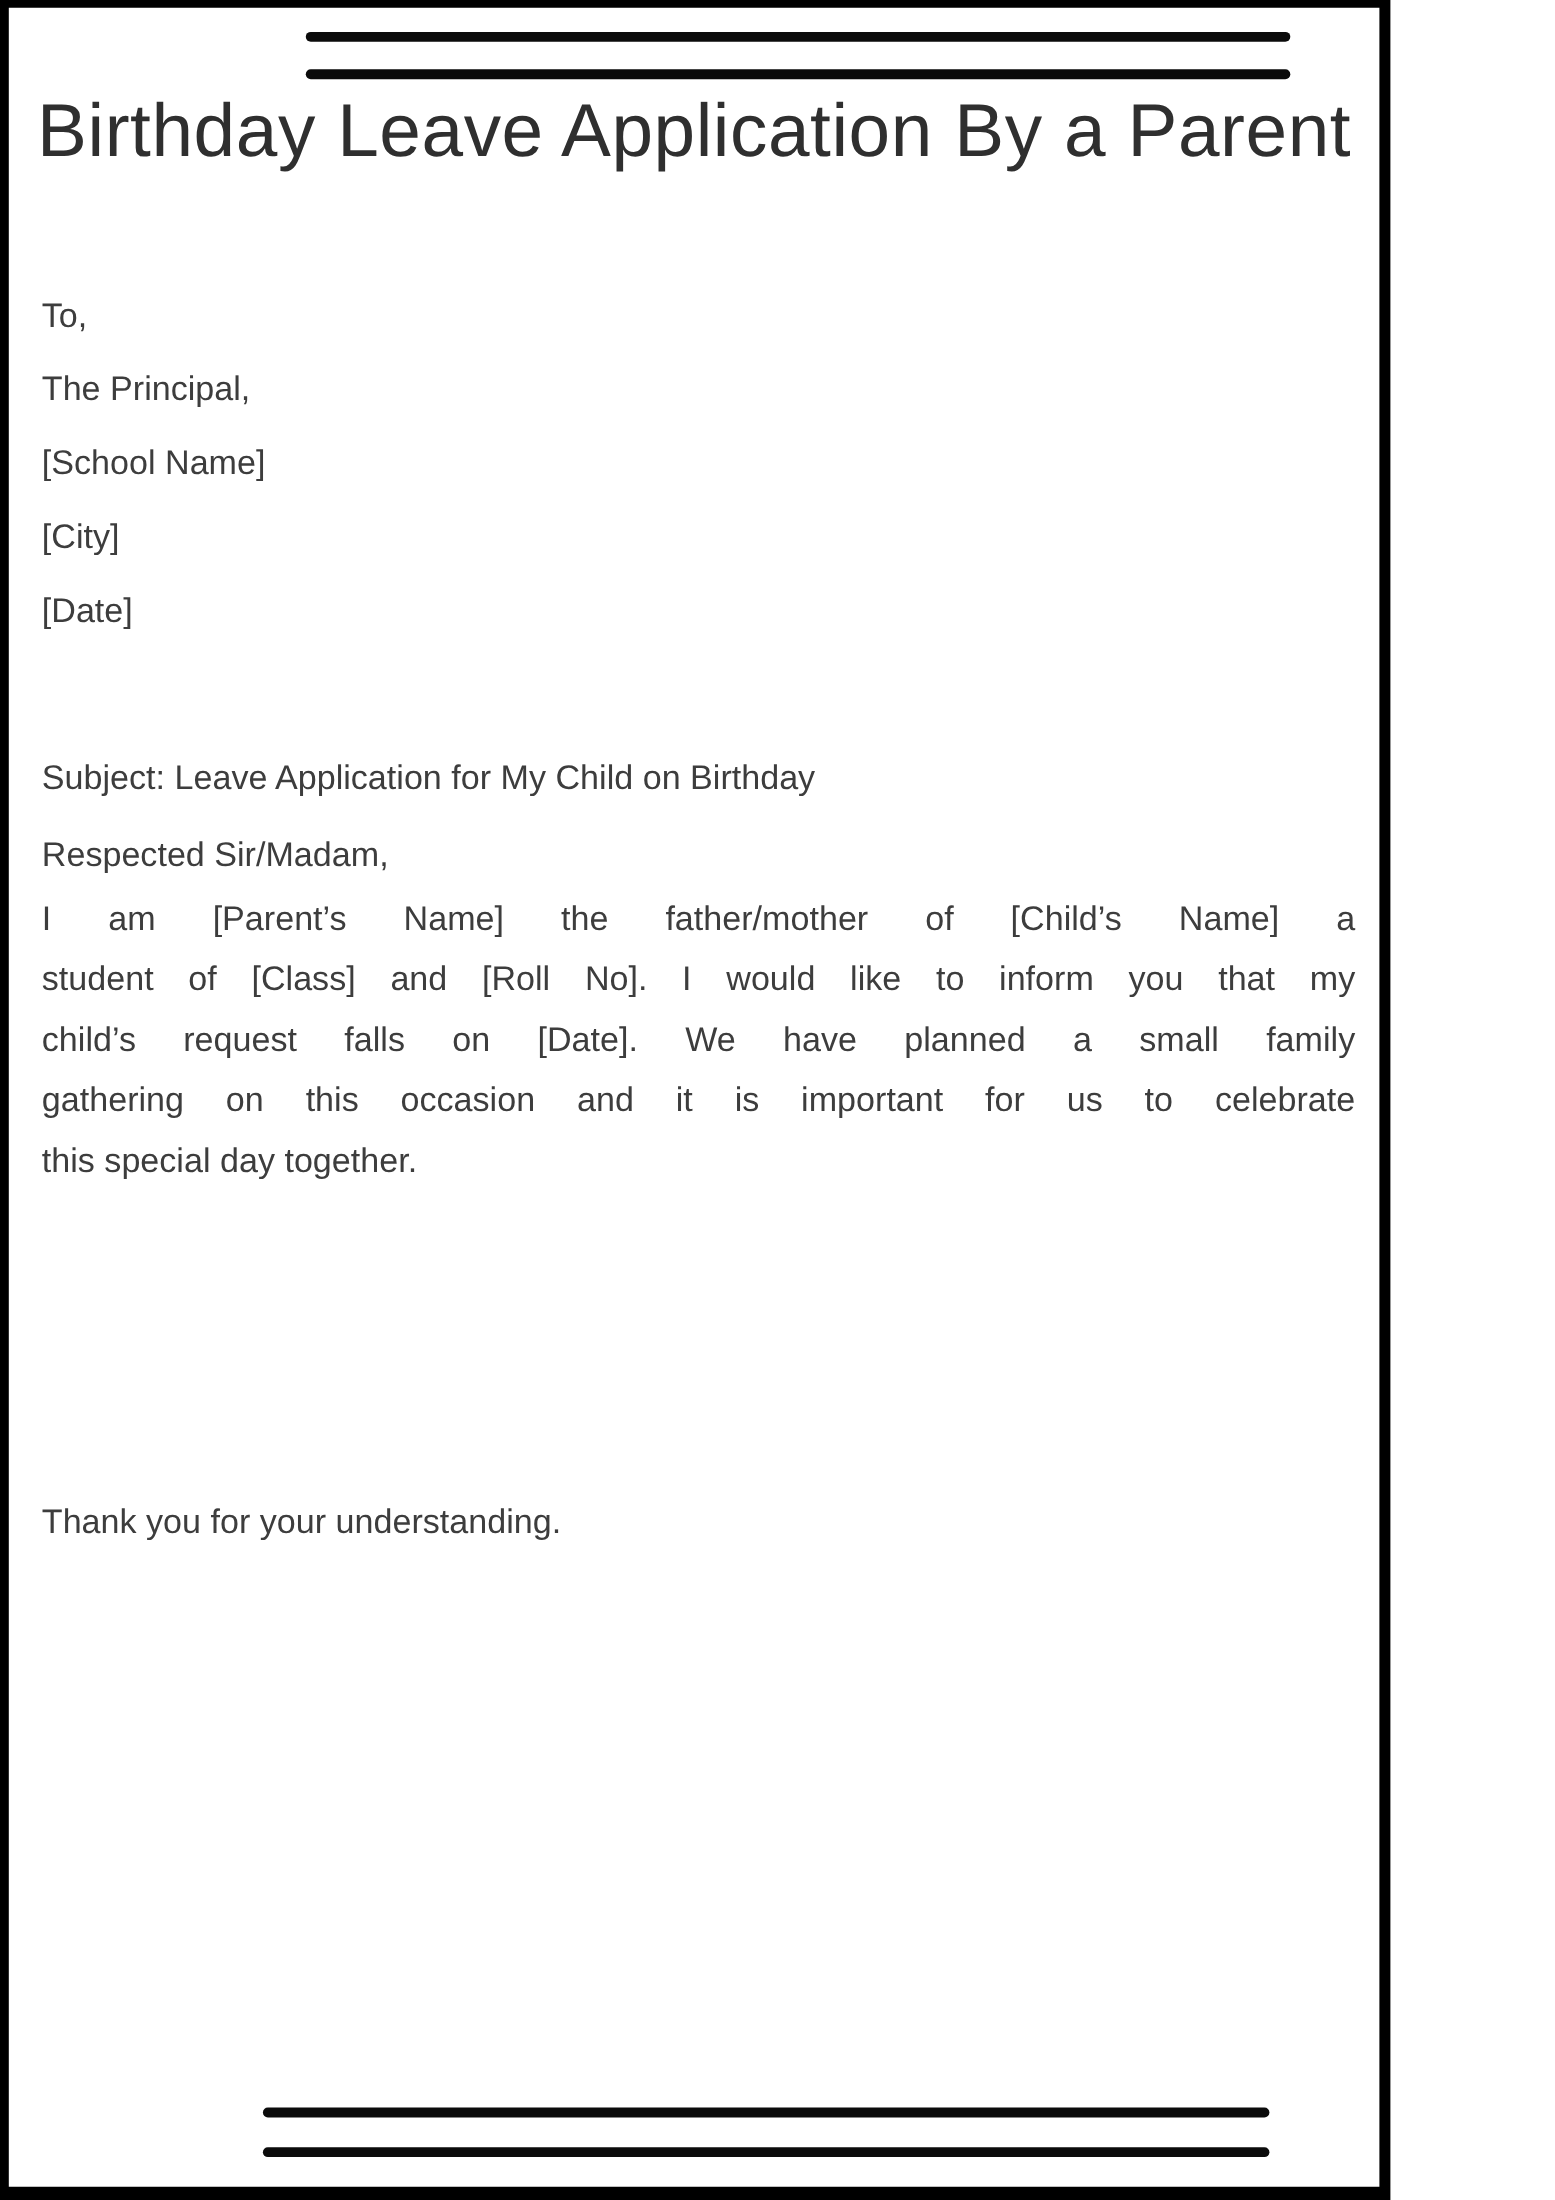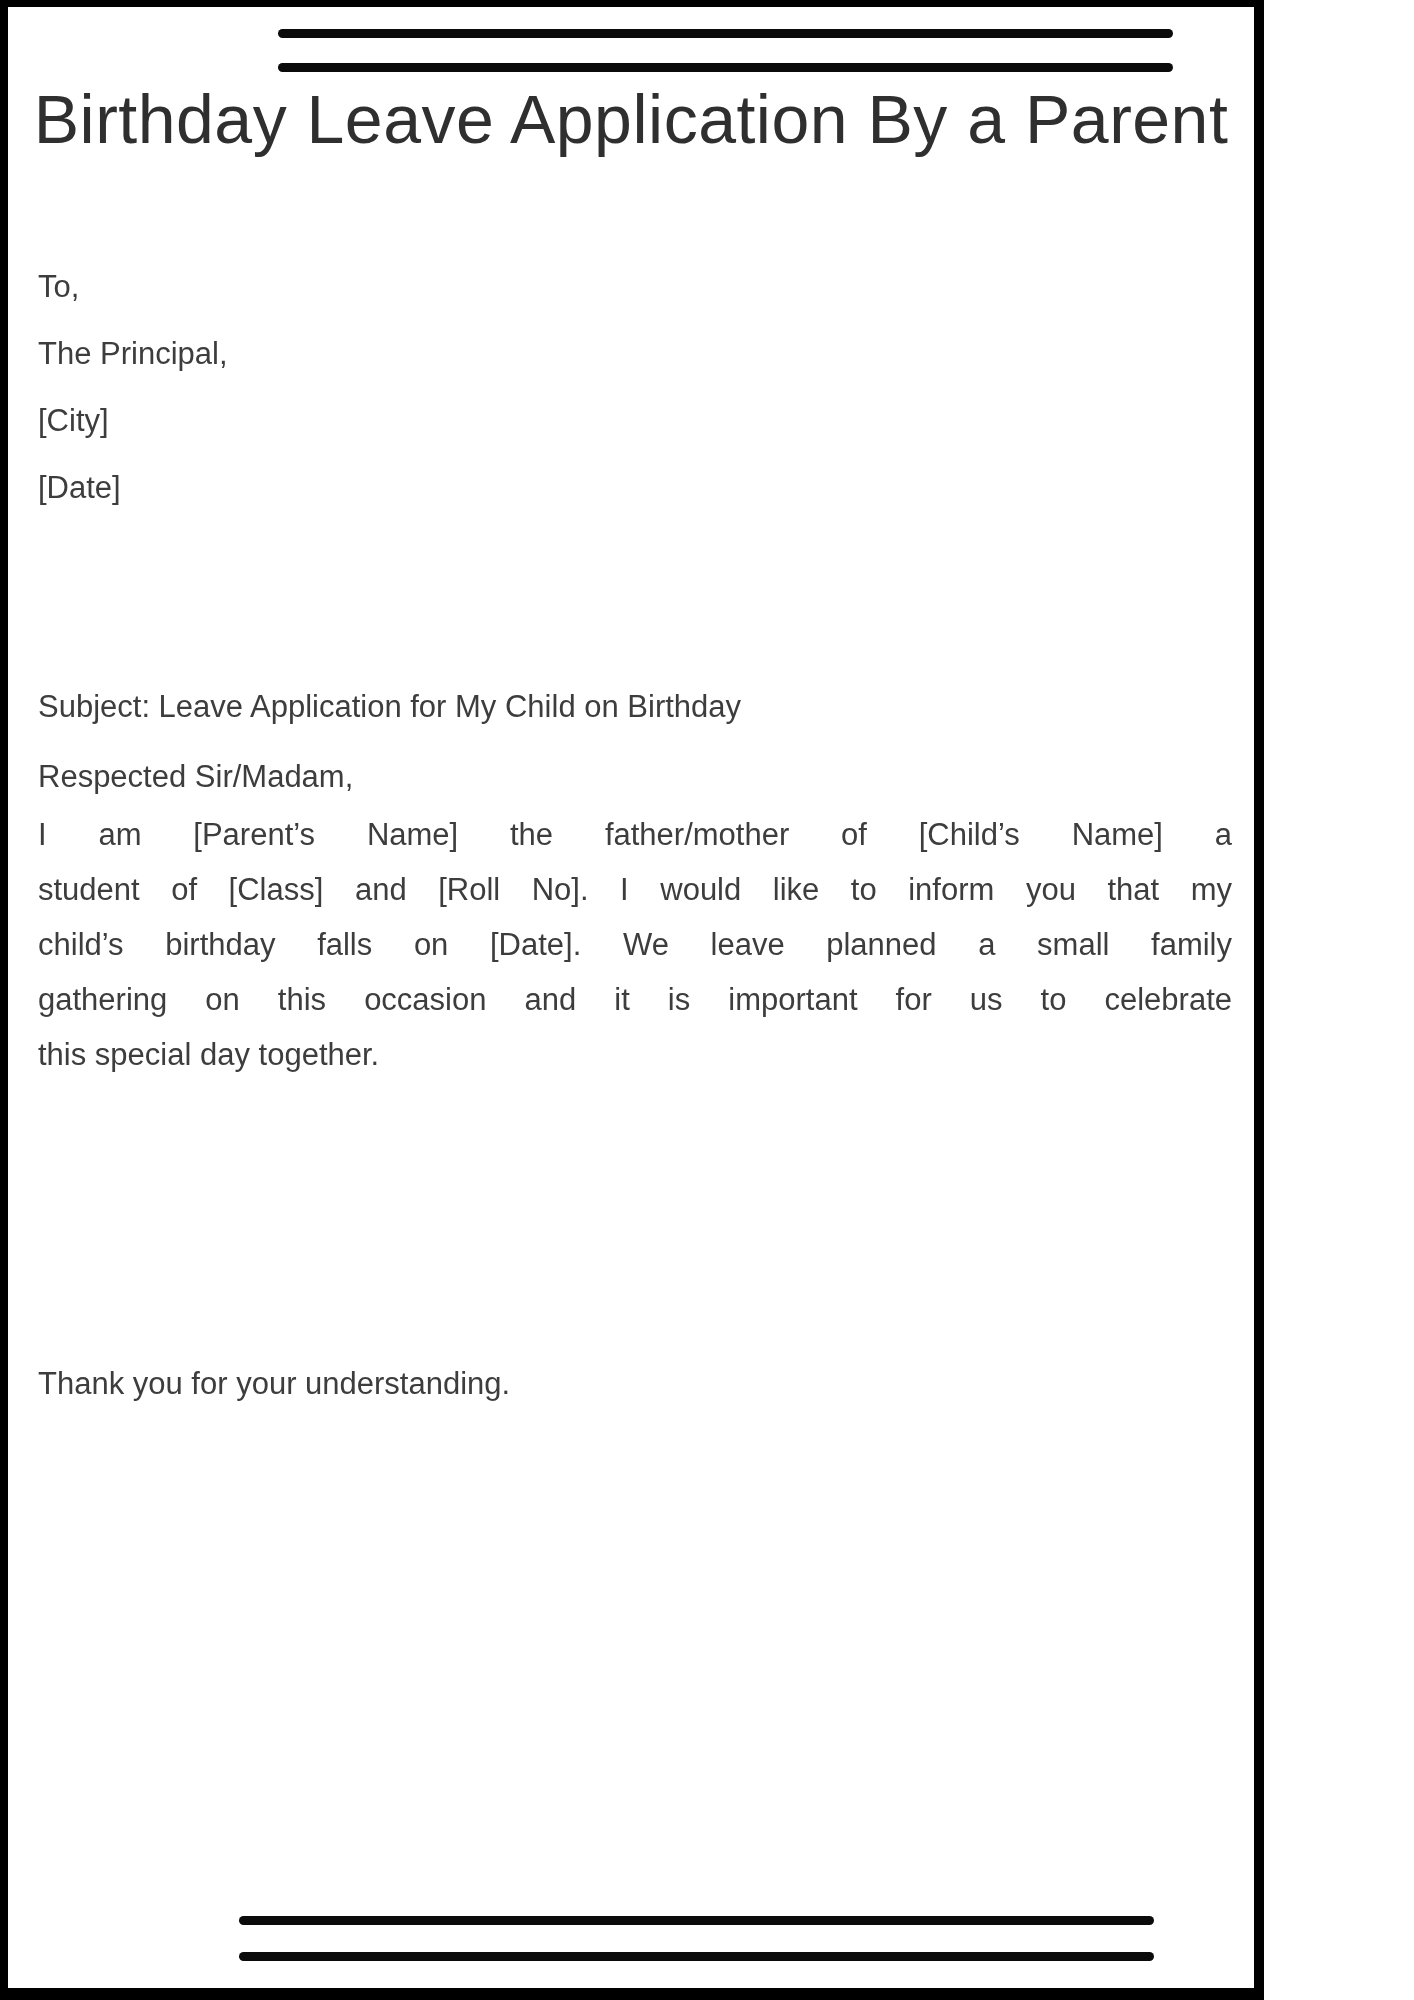--- a/index.html
+++ b/index.html
@@ -71,32 +71,33 @@
 <div class="page">
 
   <div class="rule rule-top rule-top-1"></div>
   <div class="rule rule-top rule-top-2"></div>
 
   <h1 class="title">Birthday Leave Application By a Parent</h1>
 
   <div class="textblock address">
     <p>To,</p>
     <p>The Principal,</p>
+    <p>[School Name]</p>
     <p>[City]</p>
     <p>[Date]</p>
   </div>
 
   <div class="textblock subject">Subject: Leave Application for My Child on Birthday</div>
 
   <div class="textblock salutation">Respected Sir/Madam,</div>
 
   <div class="textblock para1">
     <div class="jline">I am [Parent’s Name] the father/mother of [Child’s Name] a</div>
     <div class="jline">student of [Class] and [Roll No]. I would like to inform you that my</div>
-    <div class="jline">child’s birthday falls on [Date]. We leave planned a small family</div>
+    <div class="jline">child’s request falls on [Date]. We have planned a small family</div>
     <div class="jline">gathering on this occasion and it is important for us to celebrate</div>
     <div class="jlast">this special day together.</div>
   </div>
 
 
   <div class="textblock closing">Thank you for your understanding.</div>
 
 
   <div class="rule rule-bottom rule-bottom-1"></div>
   <div class="rule rule-bottom rule-bottom-2"></div>

